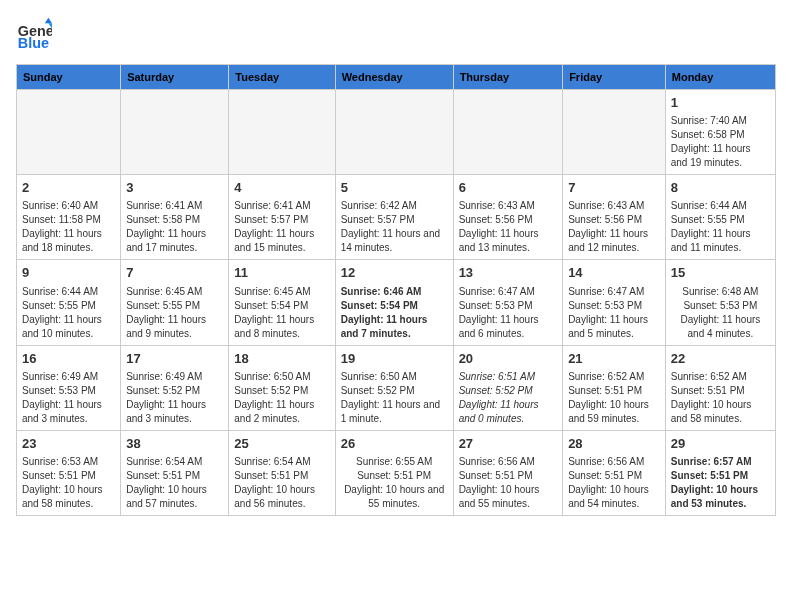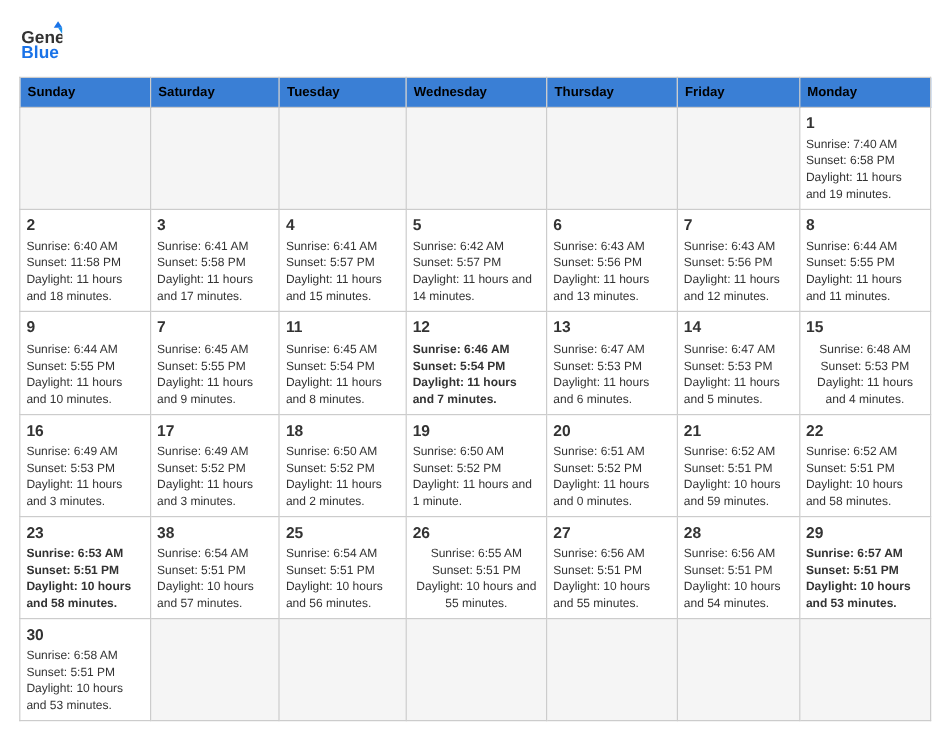--- a/index.html
+++ b/index.html
@@ -228,41 +228,41 @@
 Daylight: 11 hours and 2 minutes.</div>
         </td>
         <td>
           <span class="day-number">19</span>
           <div class="day-info" style="white-space: pre-line;">Sunrise: 6:50 AM
 Sunset: 5:52 PM
 Daylight: 11 hours and 1 minute.</div>
         </td>
         <td>
           <span class="day-number">20</span>
-          <div class="day-info" style="white-space: pre-line;">Sunrise: 6:51 AM
+          <div class="day-info" style="white-space: pre-line; font-style: italic;">Sunrise: 6:51 AM
 Sunset: 5:52 PM
 Daylight: 11 hours and 0 minutes.</div>
         </td>
         <td>
           <span class="day-number">21</span>
           <div class="day-info" style="white-space: pre-line;">Sunrise: 6:52 AM
 Sunset: 5:51 PM
 Daylight: 10 hours and 59 minutes.</div>
         </td>
         <td>
           <span class="day-number">22</span>
           <div class="day-info" style="white-space: pre-line;">Sunrise: 6:52 AM
 Sunset: 5:51 PM
 Daylight: 10 hours and 58 minutes.</div>
         </td>
       </tr>
       <tr>
         <td>
           <span class="day-number">23</span>
-          <div class="day-info" style="white-space: pre-line; font-weight: bold;">Sunrise: 6:53 AM
+          <div class="day-info" style="white-space: pre-line;">Sunrise: 6:53 AM
 Sunset: 5:51 PM
 Daylight: 10 hours and 58 minutes.</div>
         </td>
         <td>
           <span class="day-number">38</span>
           <div class="day-info" style="white-space: pre-line;">Sunrise: 6:54 AM
 Sunset: 5:51 PM
 Daylight: 10 hours and 57 minutes.</div>
         </td>
         <td>
@@ -288,29 +288,15 @@
           <div class="day-info" style="white-space: pre-line;">Sunrise: 6:56 AM
 Sunset: 5:51 PM
 Daylight: 10 hours and 54 minutes.</div>
         </td>
         <td>
           <span class="day-number">29</span>
           <div class="day-info" style="white-space: pre-line; font-weight: bold;">Sunrise: 6:57 AM
 Sunset: 5:51 PM
 Daylight: 10 hours and 53 minutes.</div>
         </td>
-      </tr>
-      <tr>
-        <td>
-          <span class="day-number">30</span>
-          <div class="day-info" style="white-space: pre-line;">Sunrise: 6:58 AM
-Sunset: 5:51 PM
-Daylight: 10 hours and 53 minutes.</div>
-        </td>
-        <td class="empty"></td>
-        <td class="empty"></td>
-        <td class="empty"></td>
-        <td class="empty"></td>
-        <td class="empty"></td>
-        <td class="empty"></td>
       </tr>
     </tbody>
 </table>
 
 </body></html>

